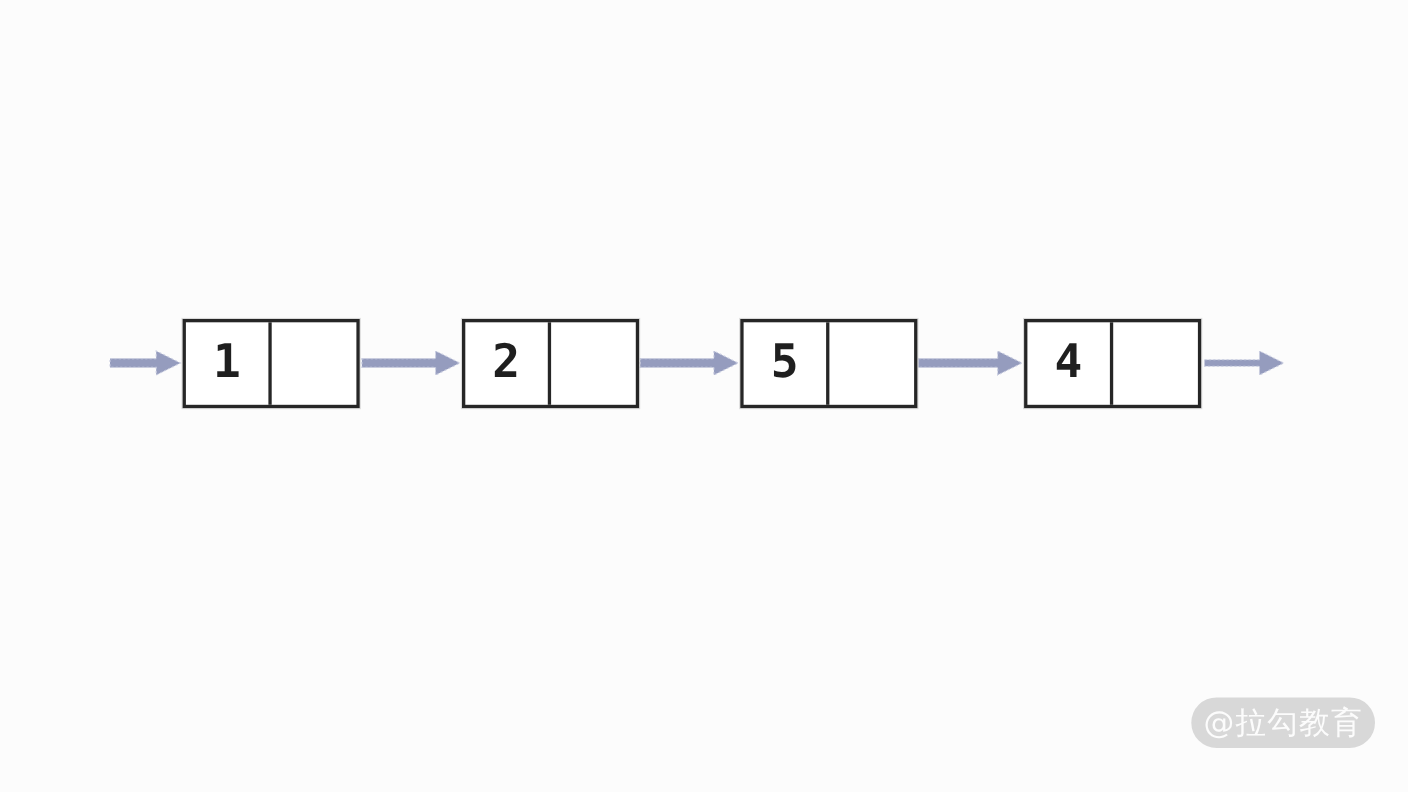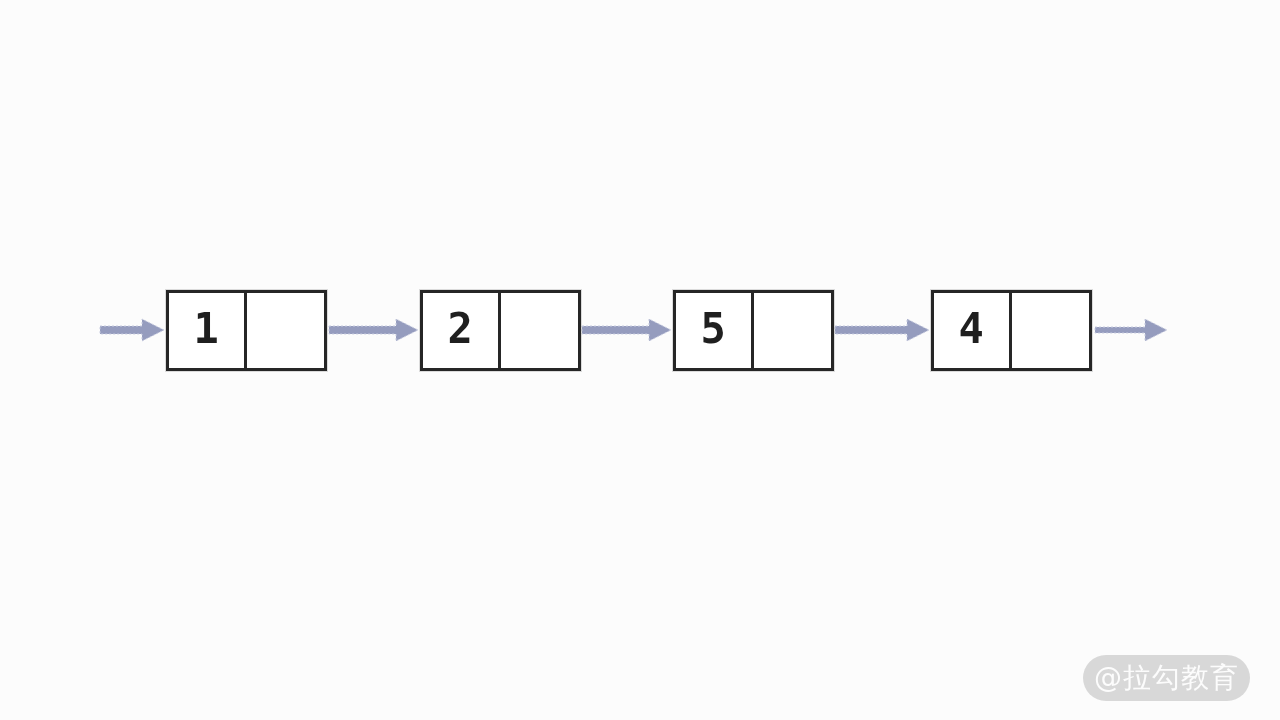--- a/index.html
+++ b/index.html
@@ -56,21 +56,21 @@
     line-height: 1;
     transform: translateY(-2px);
   }
   .node-1 { left: 166px; }
   .node-2 { left: 420px; }
   .node-3 { left: 673px; }
   .node-4 { left: 931px; }
   .watermark {
     position: absolute;
     left: 1083px;
-    top: 655px;
+    top: 634px;
     width: 167px;
     height: 46px;
     border-radius: 23px;
     background: #d8d8d8;
     display: flex;
     align-items: center;
     justify-content: center;
     font-size: 28px;
     letter-spacing: 1px;
     color: rgba(255,255,255,0.92);

